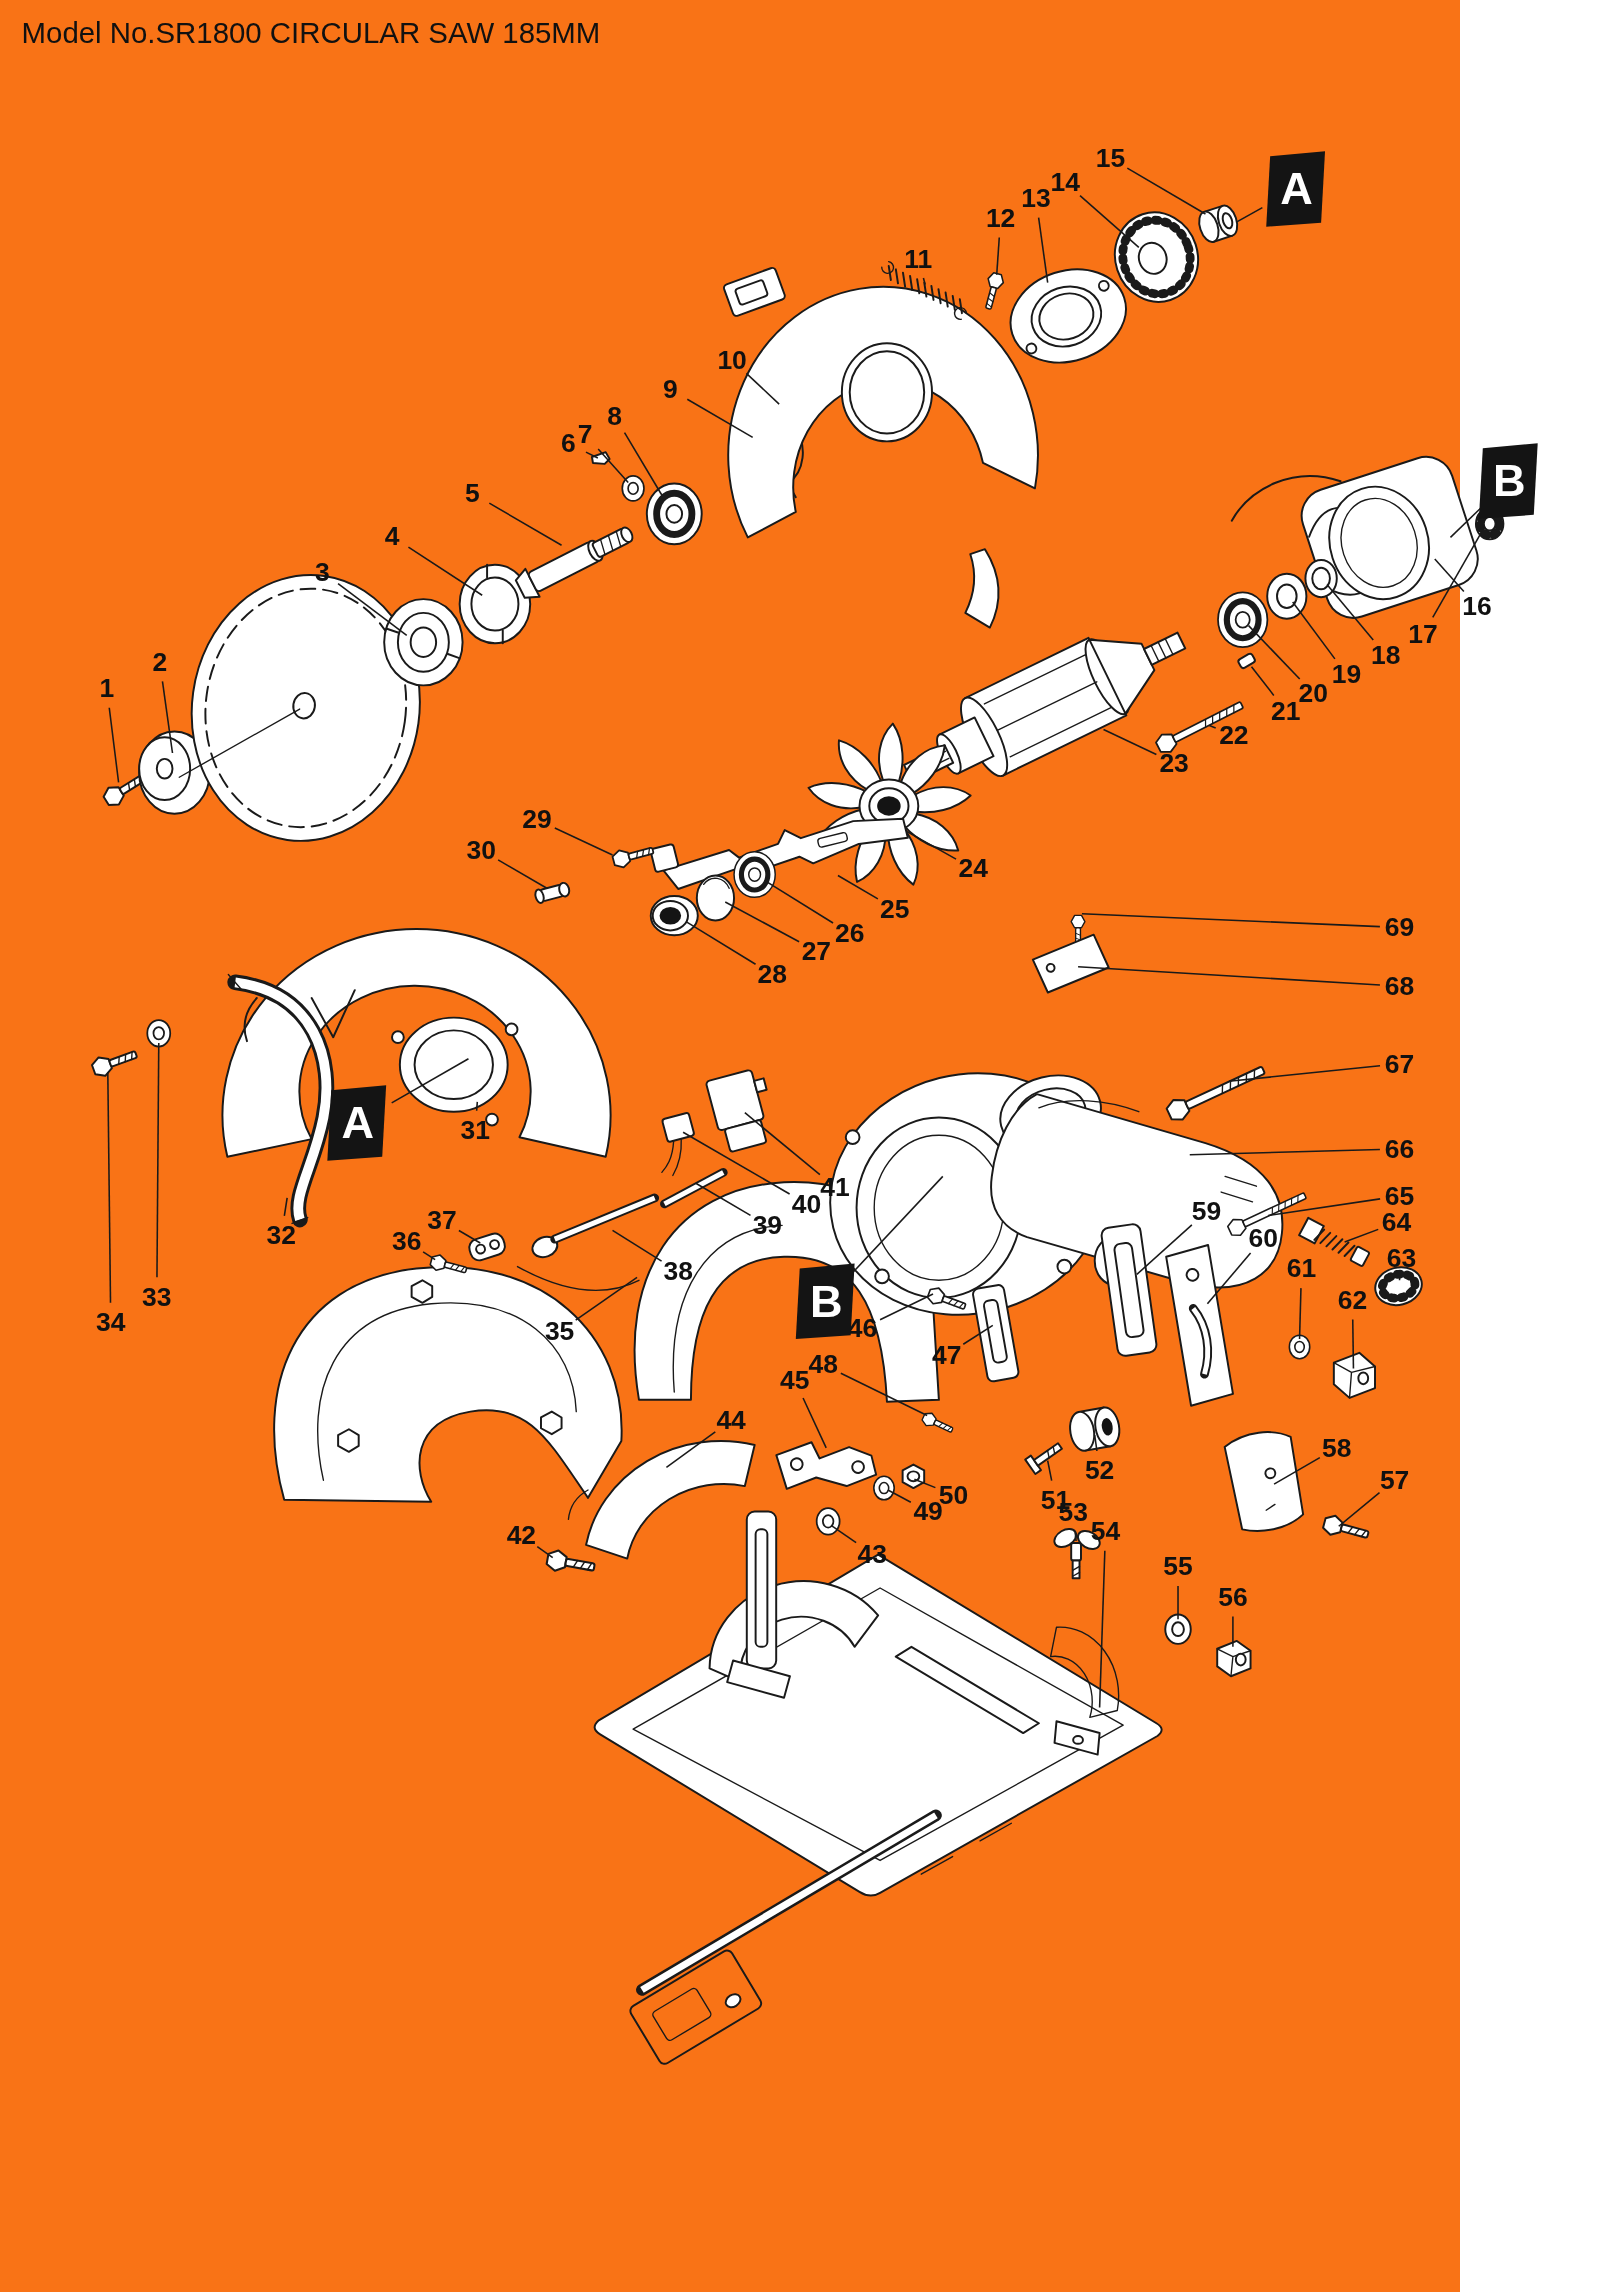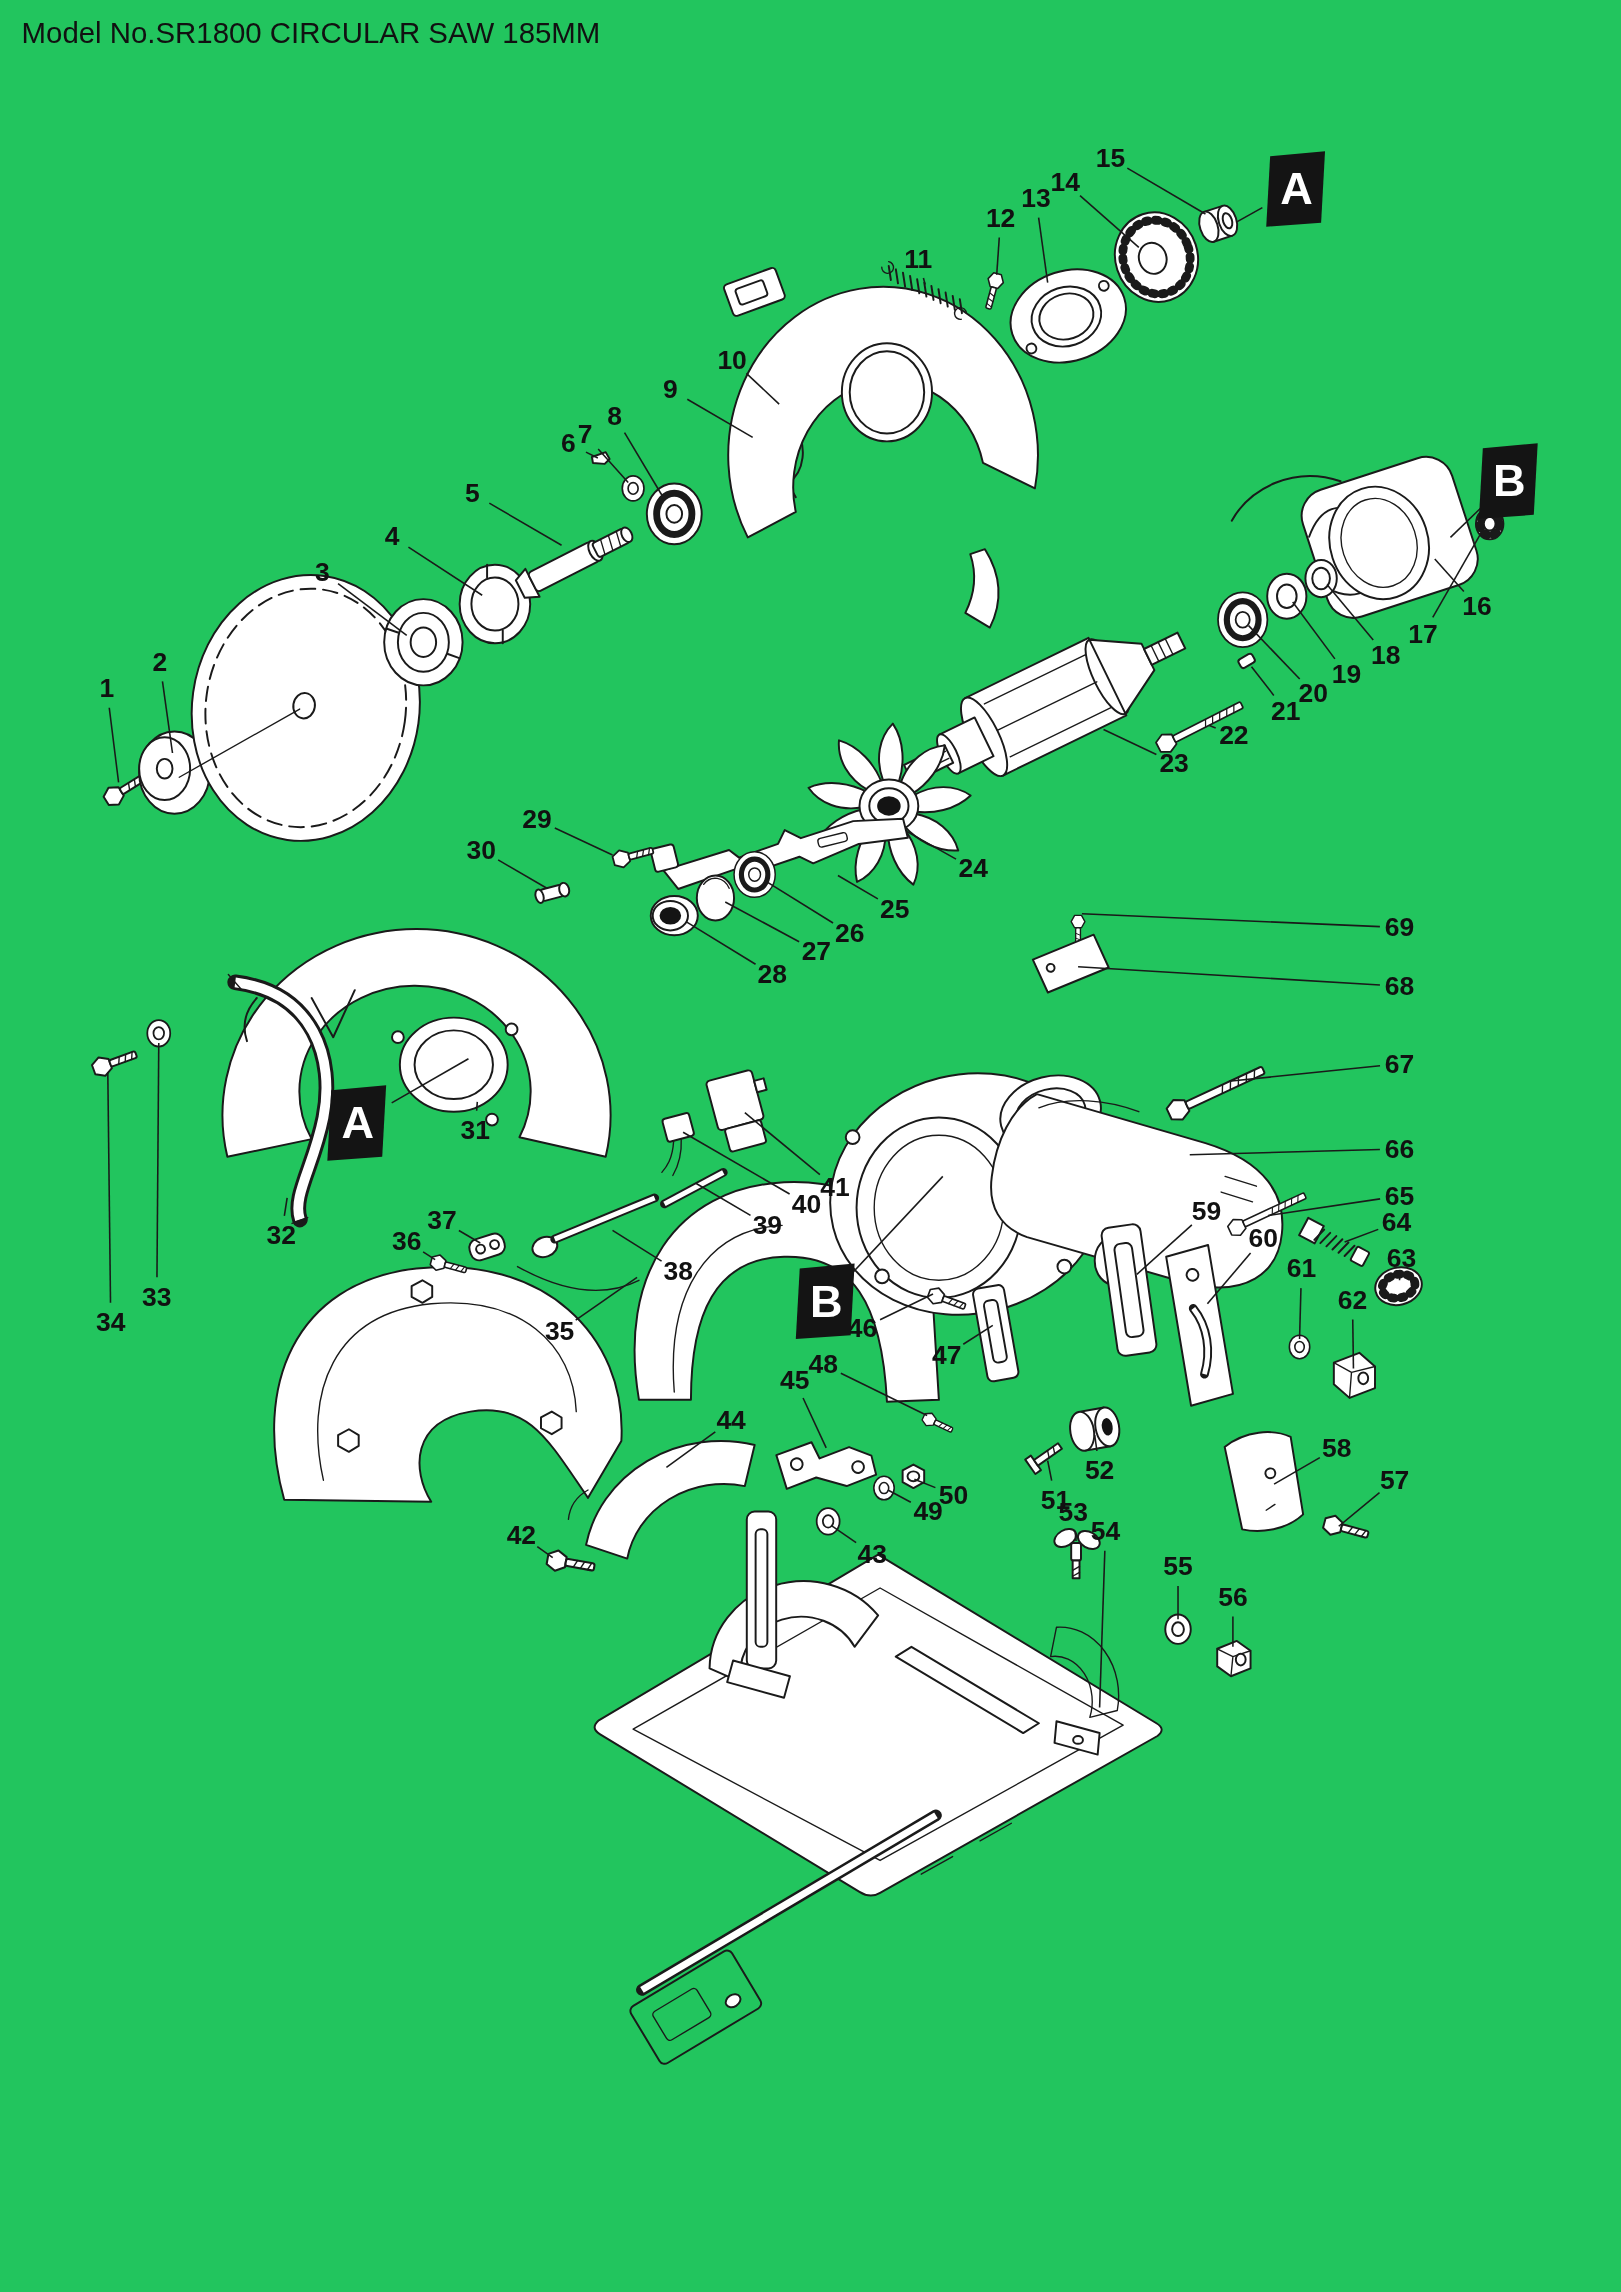--- a/index.html
+++ b/index.html
@@ -1,16 +1,16 @@
 <!DOCTYPE html>
 <html><head>
 <meta charset="utf-8">
 <style>
   html,body{margin:0;padding:0;background:#ffffff;}
-  #page{position:relative;width:1621px;height:2293px;background:#22c55e;font-family:"Liberation Sans",sans-serif;}
+  #page{position:relative;width:1460px;height:2293px;background:#f97316;font-family:"Liberation Sans",sans-serif;}
   svg{display:block;}
   
   .s{stroke:#1a1a1a;stroke-width:2;fill:none;stroke-linecap:round;stroke-linejoin:round;}
   
   .w{stroke:#1a1a1a;stroke-width:2;fill:#ffffff;stroke-linecap:round;stroke-linejoin:round;}
   
   .b{fill:#141414;stroke:none;}
   .thin{stroke-width:1.4;}
   .mid{stroke-width:7;}
   .dash{stroke-dasharray:15 8;}

